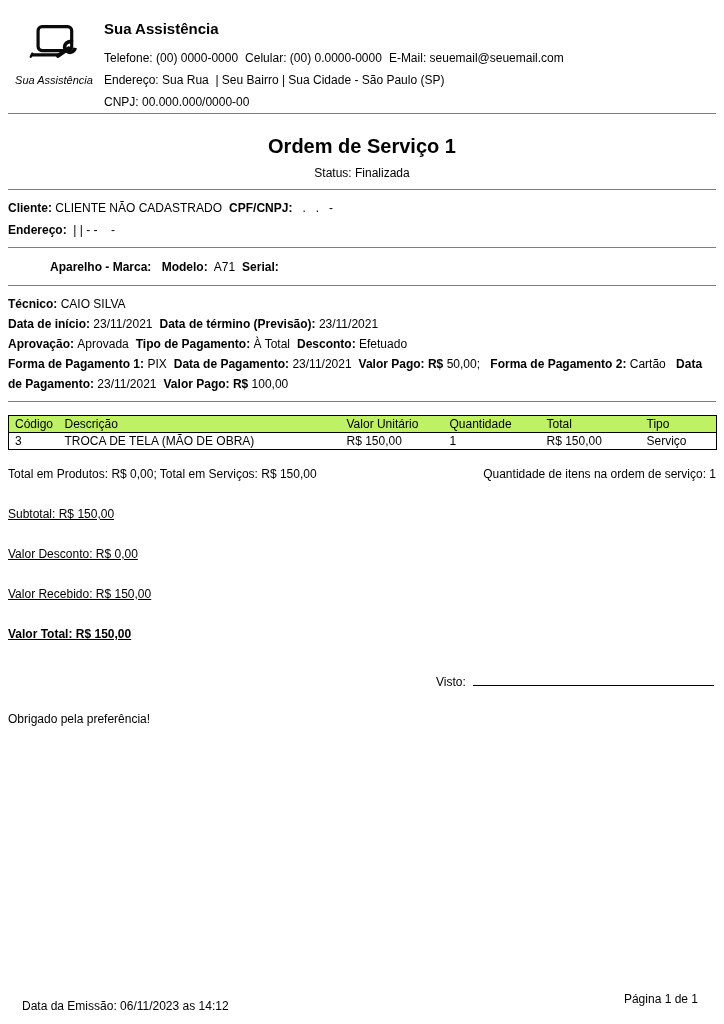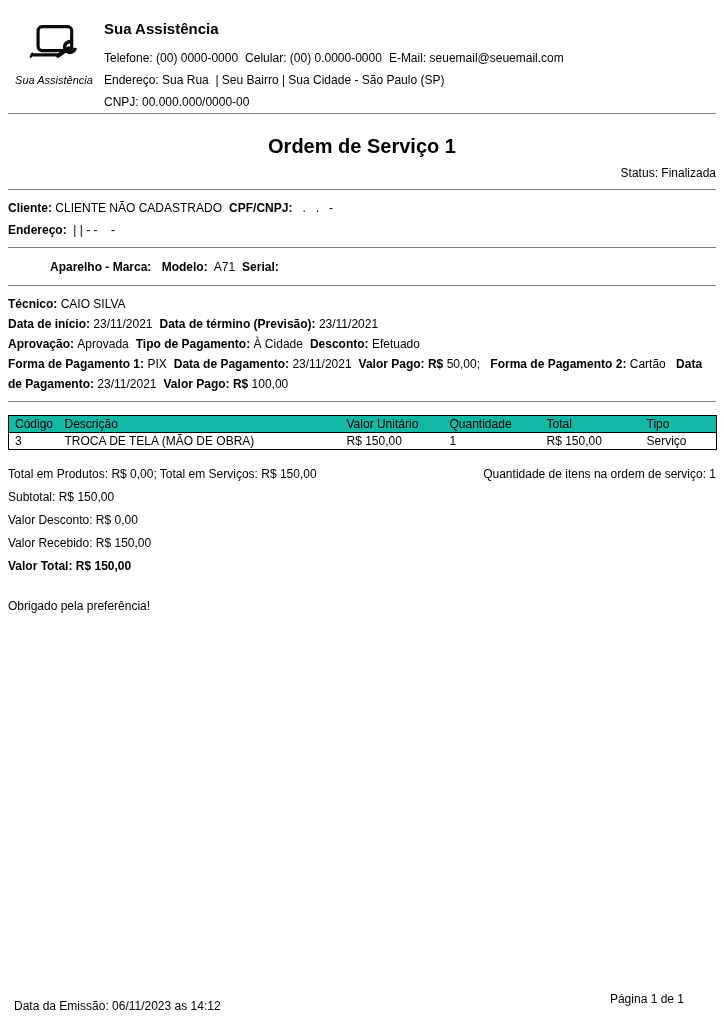--- a/index.html
+++ b/index.html
@@ -18,57 +18,57 @@
   .logo-box{width:92px;text-align:center;flex:0 0 92px;}
   .logo-box svg{display:block;margin:8px auto 0;}
   .logo-caption{font-style:italic;font-size:11px;margin-top:4px;}
   .company{margin-left:4px;}
   .company-name{font-size:15px;font-weight:bold;margin:4px 0 10px;}
   .contact-line{line-height:22px;white-space:pre-wrap;}
 
   
   .rule-1{margin-top:12px;}
   .doc-title{font-size:20px;font-weight:bold;text-align:center;margin-top:17px;line-height:30px;}
-  .doc-status{text-align:right;margin:5px 0 9px;}
+  .doc-status{text-align:center;margin:5px 0 9px;}
   
   .client-block{padding:7px 0 6px;}
   .client-block .line{line-height:22px;}
   .device-block{padding:9px 0 8px;margin-left:42px;}
   .service-block{padding:8px 0 7px;}
 
   
   table.items{width:100%;border-collapse:collapse;margin-top:13px;table-layout:fixed;}
   table.items th,table.items td{
     font-weight:normal;text-align:left;padding:1px 6px;font-size:12px;
     overflow:hidden;white-space:nowrap;
   }
   table.items{border:1px solid #000;}
-  table.items thead tr{background:#14b8a6;}
+  table.items thead tr{background:#bef264;}
   table.items thead th{border-bottom:1px solid #000;}
   .col-codigo{width:50px;}
   .col-desc{width:282px;}
   .col-unit{width:103px;}
   .col-qty{width:97px;}
   .col-total{width:100px;}
   .col-tipo{width:76px;}
 
   
   .totals{margin-top:14px;}
   .totals-row1{display:flex;justify-content:space-between;}
   .totals .line{line-height:20px;}
-  .totals .spaced{margin-top:3px;}
+  .totals .spaced{margin-top:20px;text-decoration:underline;}
 
   
   .visto-row{display:flex;align-items:flex-end;margin:27px 0 0 428px;white-space:pre-wrap;}
   .visto-underline{flex:1;border-bottom:1.5px solid #000;margin:0 2px 3px 4px;height:14px;}
   .thanks{text-align:left;margin-top:23px;white-space:pre-wrap;}
 
   
-  .footer-emission{position:absolute;left:14px;bottom:11px;white-space:pre-wrap;text-align:right;}
-  .footer-page{position:absolute;right:40px;bottom:18px;white-space:pre-wrap;margin-top:12px;}
+  .footer-emission{position:absolute;left:22px;bottom:11px;white-space:pre-wrap;text-align:right;}
+  .footer-page{position:absolute;right:26px;bottom:18px;white-space:pre-wrap;margin-top:12px;}
 </style>
 </head>
 <body>
 
 <div class="page">
 
   <div class="header">
     <div class="logo-box">
       <svg width="58" height="46" viewBox="0 0 64 52" aria-hidden="true">
         <rect x="14" y="3" width="38" height="27" rx="4.5" fill="none" stroke="#0a0a0a" stroke-width="3.6"></rect>
@@ -103,21 +103,21 @@
 
   <div class="device-block">
     <div class="line"><span class="pair"><span class="b">Aparelho - Marca: </span><span></span></span><span class="pair"><span class="b">Modelo: </span><span> A71</span></span><span class="pair"><span class="b">Serial:</span></span></div>
   </div>
 
   <hr class="rule">
 
   <div class="service-block">
     <div class="line"><span class="b">Técnico: </span><span>CAIO SILVA</span></div>
     <div class="line"><span class="pair"><span class="b">Data de início: </span><span>23/11/2021</span></span><span class="pair"><span class="b">Data de término (Previsão): </span><span>23/11/2021</span></span></div>
-    <div class="line"><span class="pair"><span class="b">Aprovação: </span><span>Aprovada</span></span><span class="pair"><span class="b">Tipo de Pagamento: </span><span>À Cidade</span></span><span class="pair"><span class="b">Desconto: </span><span>Efetuado</span></span></div>
+    <div class="line"><span class="pair"><span class="b">Aprovação: </span><span>Aprovada</span></span><span class="pair"><span class="b">Tipo de Pagamento: </span><span>À Total</span></span><span class="pair"><span class="b">Desconto: </span><span>Efetuado</span></span></div>
     <div class="line"><span class="pair"><span class="b">Forma de Pagamento 1: </span><span>PIX</span></span><span class="pair"><span class="b">Data de Pagamento: </span><span>23/11/2021</span></span><span class="pair"><span class="b">Valor Pago: </span><span class="b">R$ </span><span>50,00; </span></span><span class="pair"><span class="b">Forma de Pagamento 2: </span><span>Cartão </span></span><span class="pair"><span class="b">Data de Pagamento: </span><span>23/11/2021</span></span><span class="pair"><span class="b">Valor Pago: </span><span class="b">R$ </span><span>100,00</span></span></div>
   </div>
 
   <hr class="rule">
 
   <table class="items">
     <colgroup>
       <col class="col-codigo">
         <col class="col-desc">
         <col class="col-unit">
@@ -151,19 +151,23 @@
     <div class="totals-row1">
       <div class="line">Total em Produtos: R$ 0,00; Total em Serviços: R$ 150,00</div>
       <div class="line">Quantidade de itens na ordem de serviço: 1</div>
     </div>
     <div class="line spaced">Subtotal: R$ 150,00</div>
     <div class="line spaced">Valor Desconto: R$ 0,00</div>
     <div class="line spaced">Valor Recebido: R$ 150,00</div>
     <div class="line spaced b">Valor Total: R$ 150,00</div>
   </div>
 
+  <div class="visto-row">
+    <span>Visto: </span>
+    <span class="visto-underline"></span>
+  </div>
 
   <div class="thanks">Obrigado pela preferência!</div>
 
 </div>
 
 <div class="footer-emission">Data da Emissão: 06/11/2023 as 14:12</div>
 <div class="footer-page">Página 1 de 1</div>
 
 </body></html>

